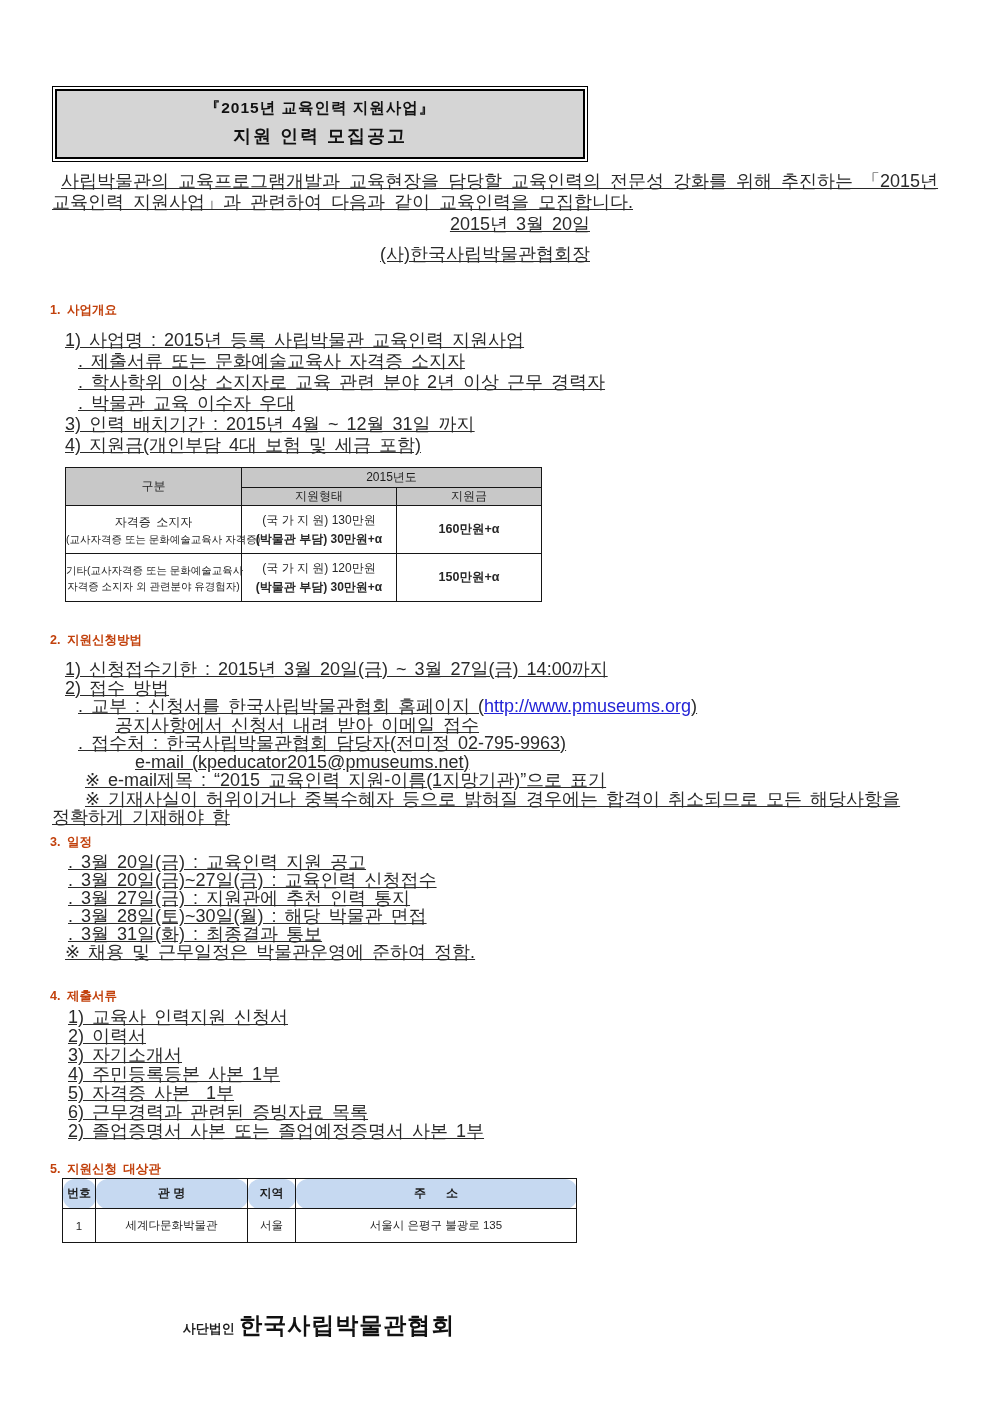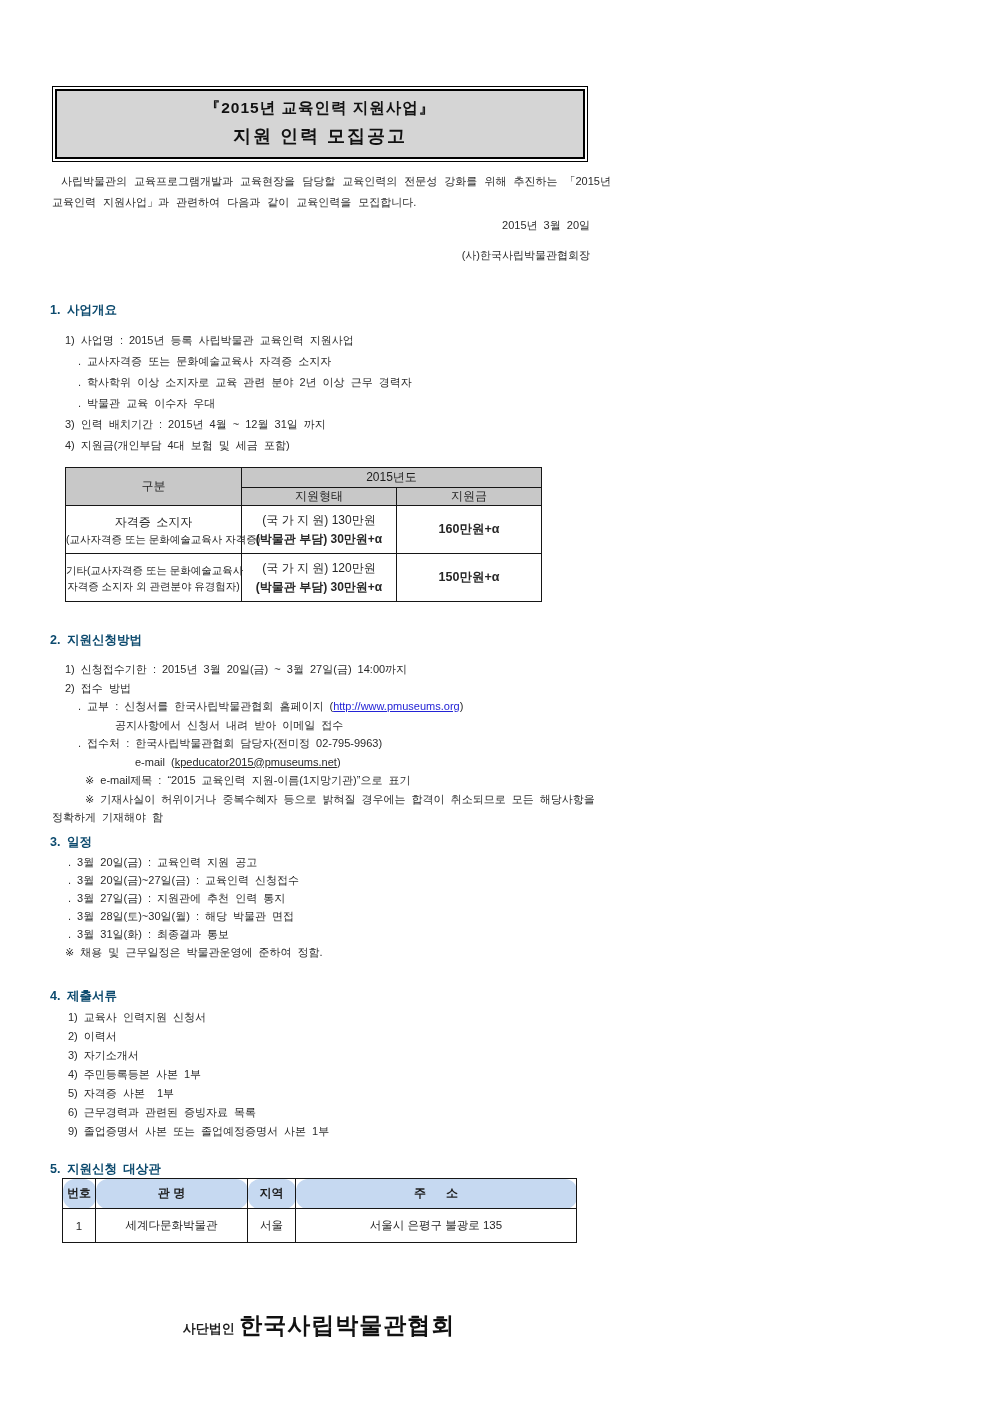--- a/index.html
+++ b/index.html
@@ -1,35 +1,35 @@
 <!DOCTYPE html>
 <html><head>
 <meta charset="utf-8">
 <style>
   html,body{margin:0;padding:0;background:#ffffff;}
   body{font-family:"Liberation Sans","DejaVu Sans",sans-serif;color:#262626;}
   #page{position:relative;width:992px;height:1403px;background:#ffffff;overflow:hidden;}
   .abs{position:absolute;}
-  .line{white-space:pre;font-size:11px;line-height:inherit;color:#2a2a2a;word-spacing:3px;}
+  .line{white-space:pre;font-size:18px;line-height:inherit;color:#2a2a2a;word-spacing:3px;text-decoration:underline;}
 
   
   #title-box{left:52px;top:86px;width:530px;border:1px solid #000;padding:2px;background:#fff;}
   #title-box-inner{border:2px solid #000;background:#d5d5d5;text-align:center;padding:7px 0 9px 0;}
   #title-line1{font-size:15.5px;font-weight:bold;letter-spacing:1px;color:#111;}
   #title-line2{font-size:18px;font-weight:bold;letter-spacing:2px;margin-top:5px;color:#111;}
 
   
   #intro{left:52px;top:171px;width:545px;line-height:21px;}
   #intro .line{word-spacing:4px;}
   #intro-line1{text-indent:9px;}
   #date-block{left:52px;top:216px;width:538px;text-align:right;line-height:16px;}
   #signer-block{left:52px;top:246px;width:538px;text-align:right;line-height:16px;}
 
   
-  .sec-head{font-size:12.5px;font-weight:bold;color:#0c4a6e;white-space:pre;word-spacing:3px;}
+  .sec-head{font-size:12.5px;font-weight:bold;color:#c2410c;white-space:pre;word-spacing:3px;}
 
   
   #s1-head{left:50px;top:302px;}
   #s1-items{left:0;top:330px;line-height:21px;}
   .ind1{padding-left:65px;}
   .ind2{padding-left:78px;}
 
   
   #s1-table{left:65px;top:467px;}
   table{border-collapse:collapse;}
@@ -98,21 +98,21 @@
   <div id="date-block" class="abs">
     <span class="line">2015년 3월 20일</span>
   </div>
   <div id="signer-block" class="abs">
     <span class="line">(사)한국사립박물관협회장</span>
   </div>
 
   <div id="s1-head" class="abs sec-head">1. 사업개요</div>
   <div id="s1-items" class="abs">
     <div class="line ind1">1) 사업명 : 2015년 등록 사립박물관 교육인력 지원사업</div>
-    <div class="line ind2">. 교사자격증 또는 문화예술교육사 자격증 소지자</div>
+    <div class="line ind2">. 제출서류 또는 문화예술교육사 자격증 소지자</div>
     <div class="line ind2">. 학사학위 이상 소지자로 교육 관련 분야 2년 이상 근무 경력자</div>
     <div class="line ind2">. 박물관 교육 이수자 우대</div>
     <div class="line ind1">3) 인력 배치기간 : 2015년 4월 ~ 12월 31일 까지</div>
     <div class="line ind1">4) 지원금(개인부담 4대 보험 및 세금 포함)</div>
   </div>
 
   <div id="s1-table" class="abs">
     <table id="support-table">
       <colgroup>
           <col style="width:176px">
@@ -182,21 +182,21 @@
   </div>
 
   <div id="s4-head" class="abs sec-head">4. 제출서류</div>
   <div id="s4-items" class="abs">
     <div class="line ind6">1) 교육사 인력지원 신청서</div>
     <div class="line ind6">2) 이력서</div>
     <div class="line ind6">3) 자기소개서</div>
     <div class="line ind6">4) 주민등록등본 사본 1부</div>
     <div class="line ind6">5) 자격증 사본  1부</div>
     <div class="line ind6">6) 근무경력과 관련된 증빙자료 목록</div>
-    <div class="line ind6">9) 졸업증명서 사본 또는 졸업예정증명서 사본 1부</div>
+    <div class="line ind6">2) 졸업증명서 사본 또는 졸업예정증명서 사본 1부</div>
   </div>
 
   <div id="s5-head" class="abs sec-head">5. 지원신청 대상관</div>
   <div id="s5-table" class="abs">
     <table id="target-table">
       <colgroup>
           <col style="width:33px">
           <col style="width:152px">
           <col style="width:48px">
           <col style="width:281px">

